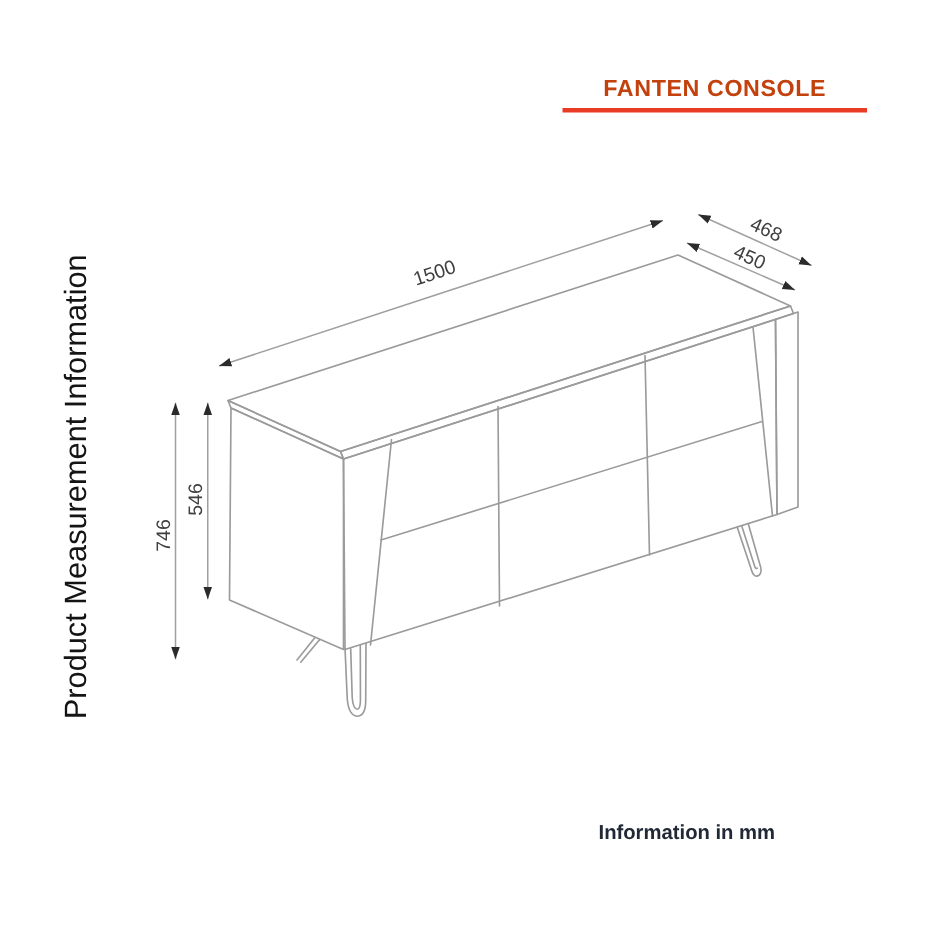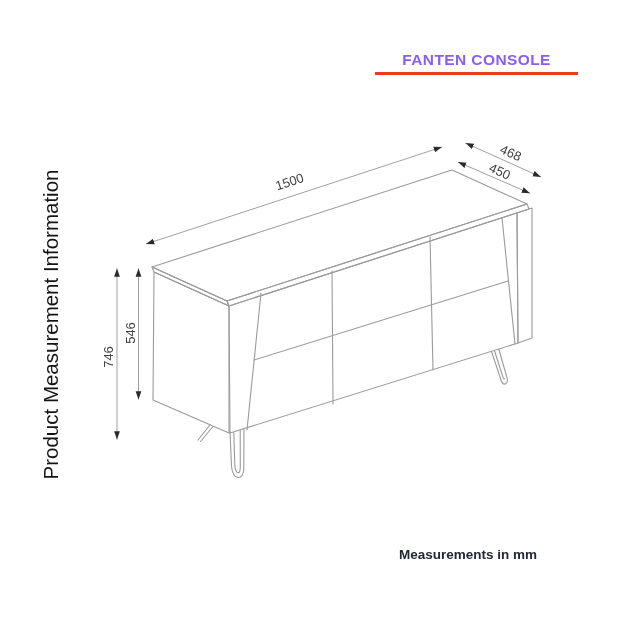--- a/index.html
+++ b/index.html
@@ -2,21 +2,21 @@
 <html><head>
 <meta charset="utf-8">
 <style>
   html,body { margin:0; padding:0; background:#ffffff; }
   .page {
     position:relative; width:620px; height:620px; background:#ffffff;
     font-family:"Liberation Sans", sans-serif; overflow:hidden;
   }
   .title-block { position:absolute; left:375px; top:51px; width:203px; text-align:center; }
   .title {
-    font-size:15.5px; font-weight:bold; color:#8b5cf6;
+    font-size:15.5px; font-weight:bold; color:#c2410c;
     letter-spacing:0.4px; white-space:nowrap;
   }
   .title-underline { margin-top:3px; height:3px; background:#ea3b24; }
   .side-label {
     position:absolute; left:39px; top:481px; width:313px;
     transform:rotate(-90deg); transform-origin:0 0;
     text-align:center; font-size:20.5px; color:#141414; white-space:nowrap;
   }
   .footer-note {
     position:absolute; left:399px; top:547px;
@@ -94,15 +94,15 @@
 
     <g>
       <text class="dim-text" transform="translate(291,186) rotate(-18.2)">1500</text>
       <text class="dim-text" transform="translate(509,157) rotate(24.2)">468</text>
       <text class="dim-text" transform="translate(498,175.5) rotate(24.2)">450</text>
       <text class="dim-text" transform="translate(113,357) rotate(-90)">746</text>
       <text class="dim-text" transform="translate(134.5,333) rotate(-90)">546</text>
     </g>
   </svg>
 
-  <div class="footer-note">Measurements in mm</div>
+  <div class="footer-note">Information in mm</div>
 
 </div>
 
 </body></html>

